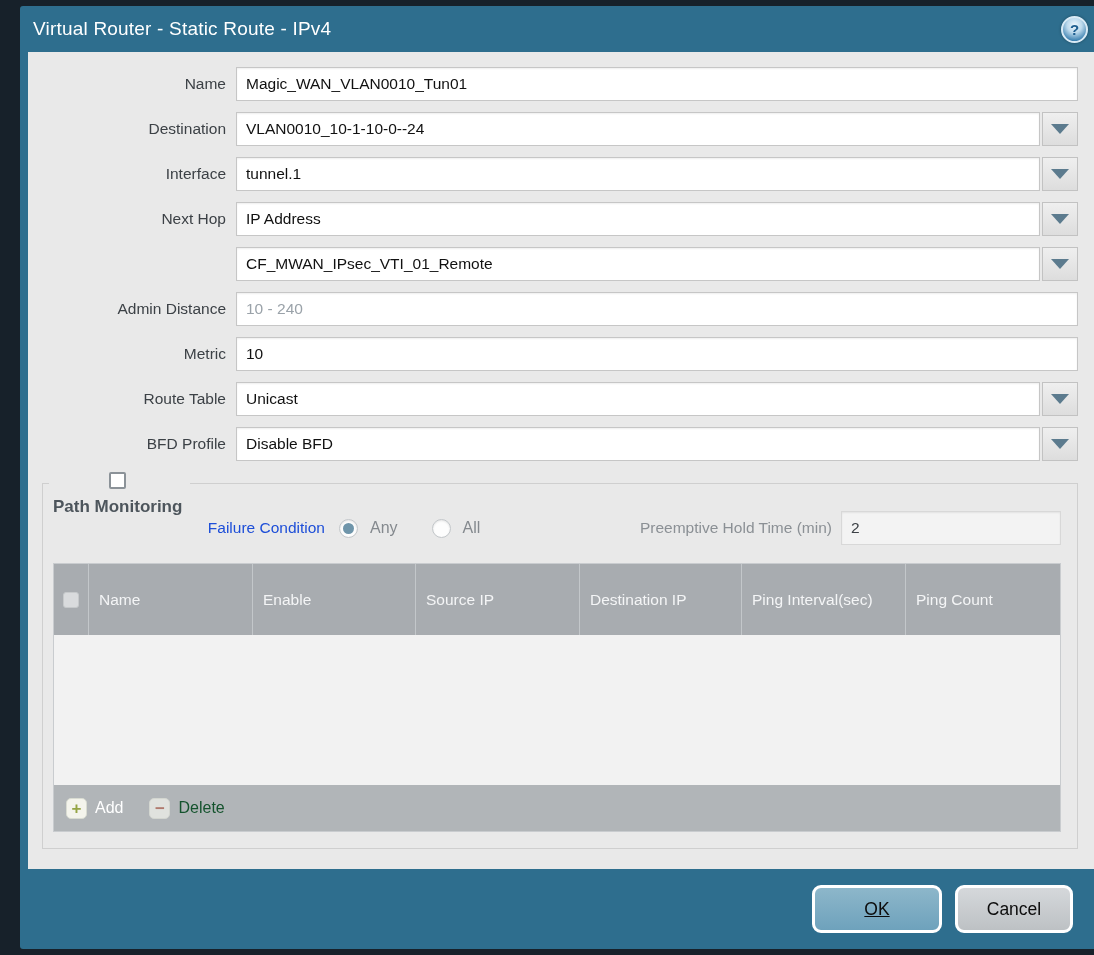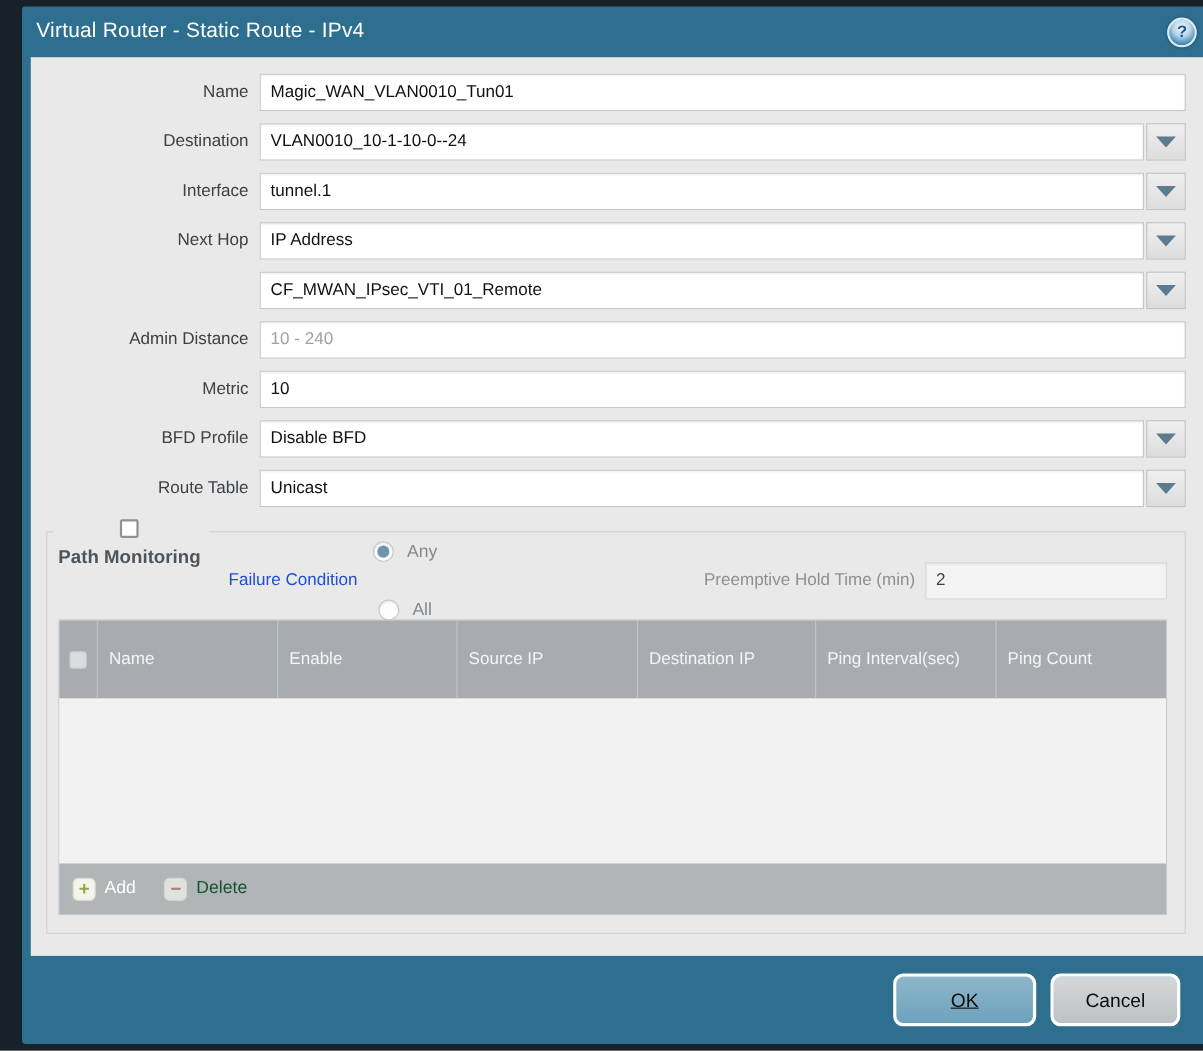--- a/index.html
+++ b/index.html
@@ -111,21 +111,21 @@
     font-size: 17px; font-weight: bold; color: #4d555c;
   }
   .pm-cond-row {
     display: flex; align-items: center; height: 36px;
     margin-bottom: 17px;
   }
   .pm-cond-label {
     width: 272px; text-align: right; margin-right: 14px;
     font-size: 15.5px; color: #1d4ed8;
   }
-  .radio-group { display: flex; align-items: center; gap: 34px; flex-direction: column; }
+  .radio-group { display: flex; align-items: center; gap: 34px; }
   .radio-opt { display: flex; align-items: center; gap: 12px; cursor: pointer; }
   .radio {
     width: 19px; height: 19px; border-radius: 50%;
     background: #fdfdfd;
     border: 1px solid #c2c6c9;
     box-shadow: inset 0 1px 2px rgba(0,0,0,.1);
     display: flex; align-items: center; justify-content: center;
   }
   .radio.checked::after {
     content: ""; width: 11px; height: 11px; border-radius: 50%;
@@ -272,33 +272,33 @@
       </div>
 
       <div class="form-row">
         <label class="form-label">Metric</label>
         <div class="field">
           <input class="inp" value="10" style="">
         </div>
       </div>
 
       <div class="form-row">
+        <label class="form-label">Route Table</label>
+        <div class="field">
+          <input class="inp" value="Unicast" style="">
+          <span class="dd-btn">
+              <span class="tri-down"></span>
+            </span>
+        </div>
+      </div>
+
+      <div class="form-row">
         <label class="form-label">BFD Profile</label>
         <div class="field">
           <input class="inp" value="Disable BFD" style="">
-          <span class="dd-btn">
-              <span class="tri-down"></span>
-            </span>
-        </div>
-      </div>
-
-      <div class="form-row">
-        <label class="form-label">Route Table</label>
-        <div class="field">
-          <input class="inp" value="Unicast" style="">
           <span class="dd-btn">
               <span class="tri-down"></span>
             </span>
         </div>
       </div>
 
       <div class="pm-fieldset">
         <div class="pm-legend">
           <span class="checkbox"></span>
           <span class="pm-legend-text">Path Monitoring</span>

